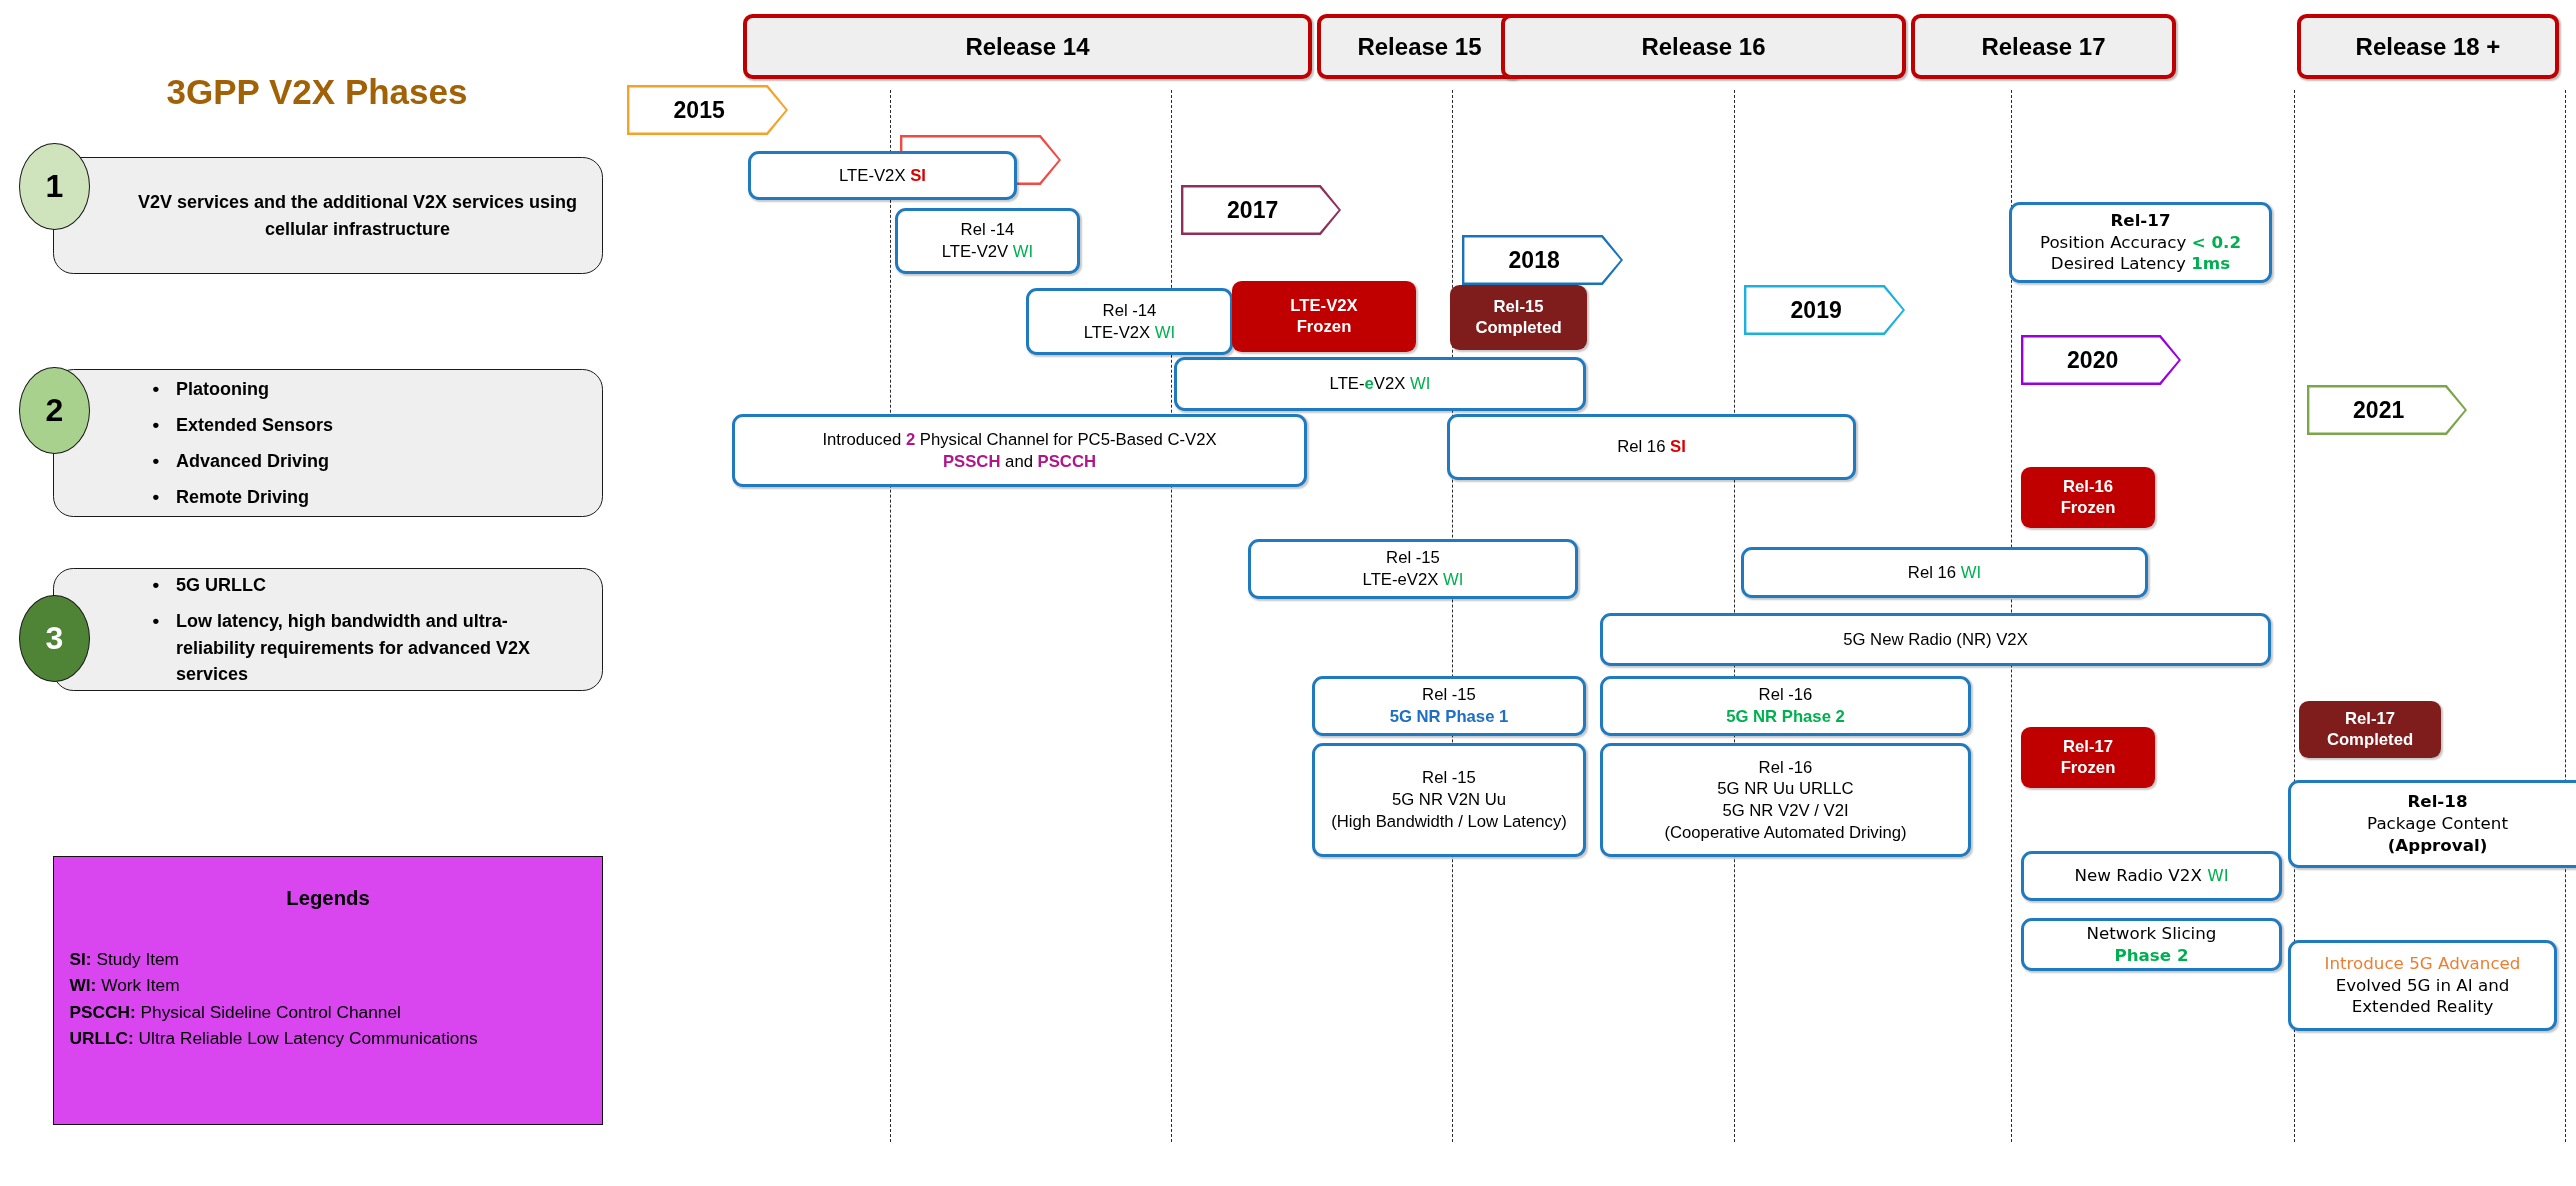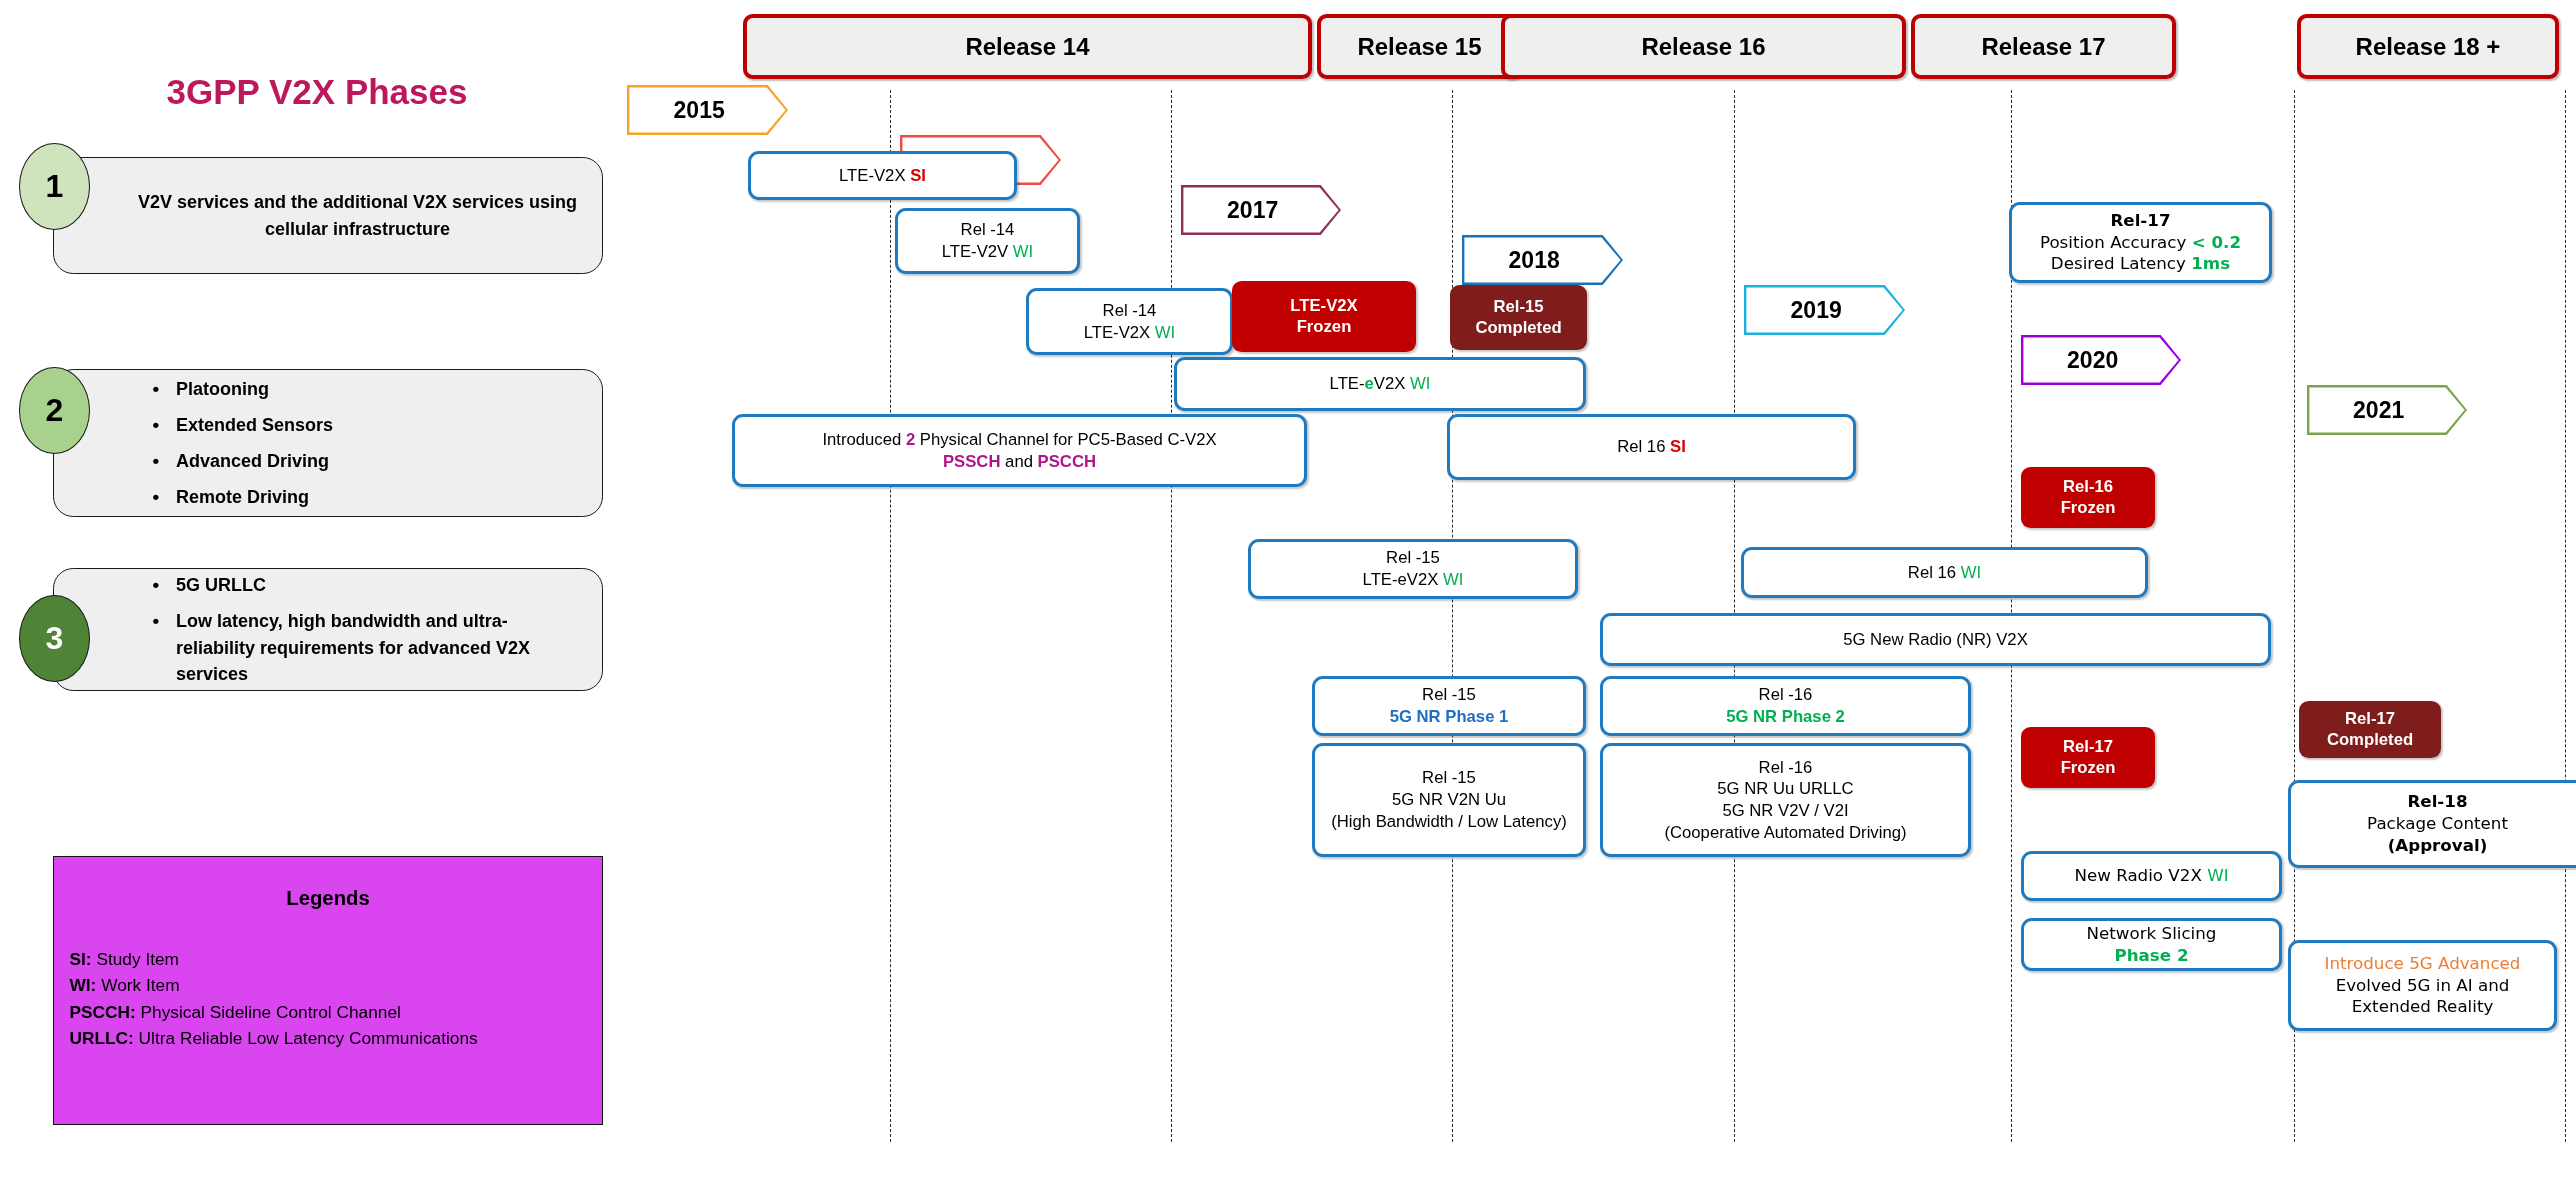--- a/index.html
+++ b/index.html
@@ -3,21 +3,21 @@
 <meta charset="utf-8">
 <style>
   html,body{margin:0;padding:0;background:#ffffff;}
   body{width:2576px;height:1186px;position:relative;overflow:hidden;
        font-family:"Liberation Sans","DejaVu Sans",sans-serif;}
 
   .abs{position:absolute;box-sizing:border-box;}
 
   
   #title{left:72px;top:72px;width:490px;text-align:center;
-         font-size:35px;font-weight:bold;color:#be185d;}
+         font-size:35px;font-weight:bold;color:#a16207;}
 
   .phase-card{background:#efefef;border:1.8px solid #1a1a1a;border-radius:20.3px;
               display:flex;align-items:center;}
   .phase-card .body{padding-left:90px;padding-right:13px;width:100%;
                     font-size:18px;font-weight:bold;color:#000;line-height:1.45;}
   .phase-card .body.center{text-align:center;padding-left:72px;}
   .phase-bullets{list-style:none;margin:0;padding:0;}
   .phase-bullets li{position:relative;padding-left:32px;margin:10px 0;}
   .phase-bullets li::before{content:"\2022";position:absolute;left:8.4px;top:-1.2px;font-size:19px;}
 

